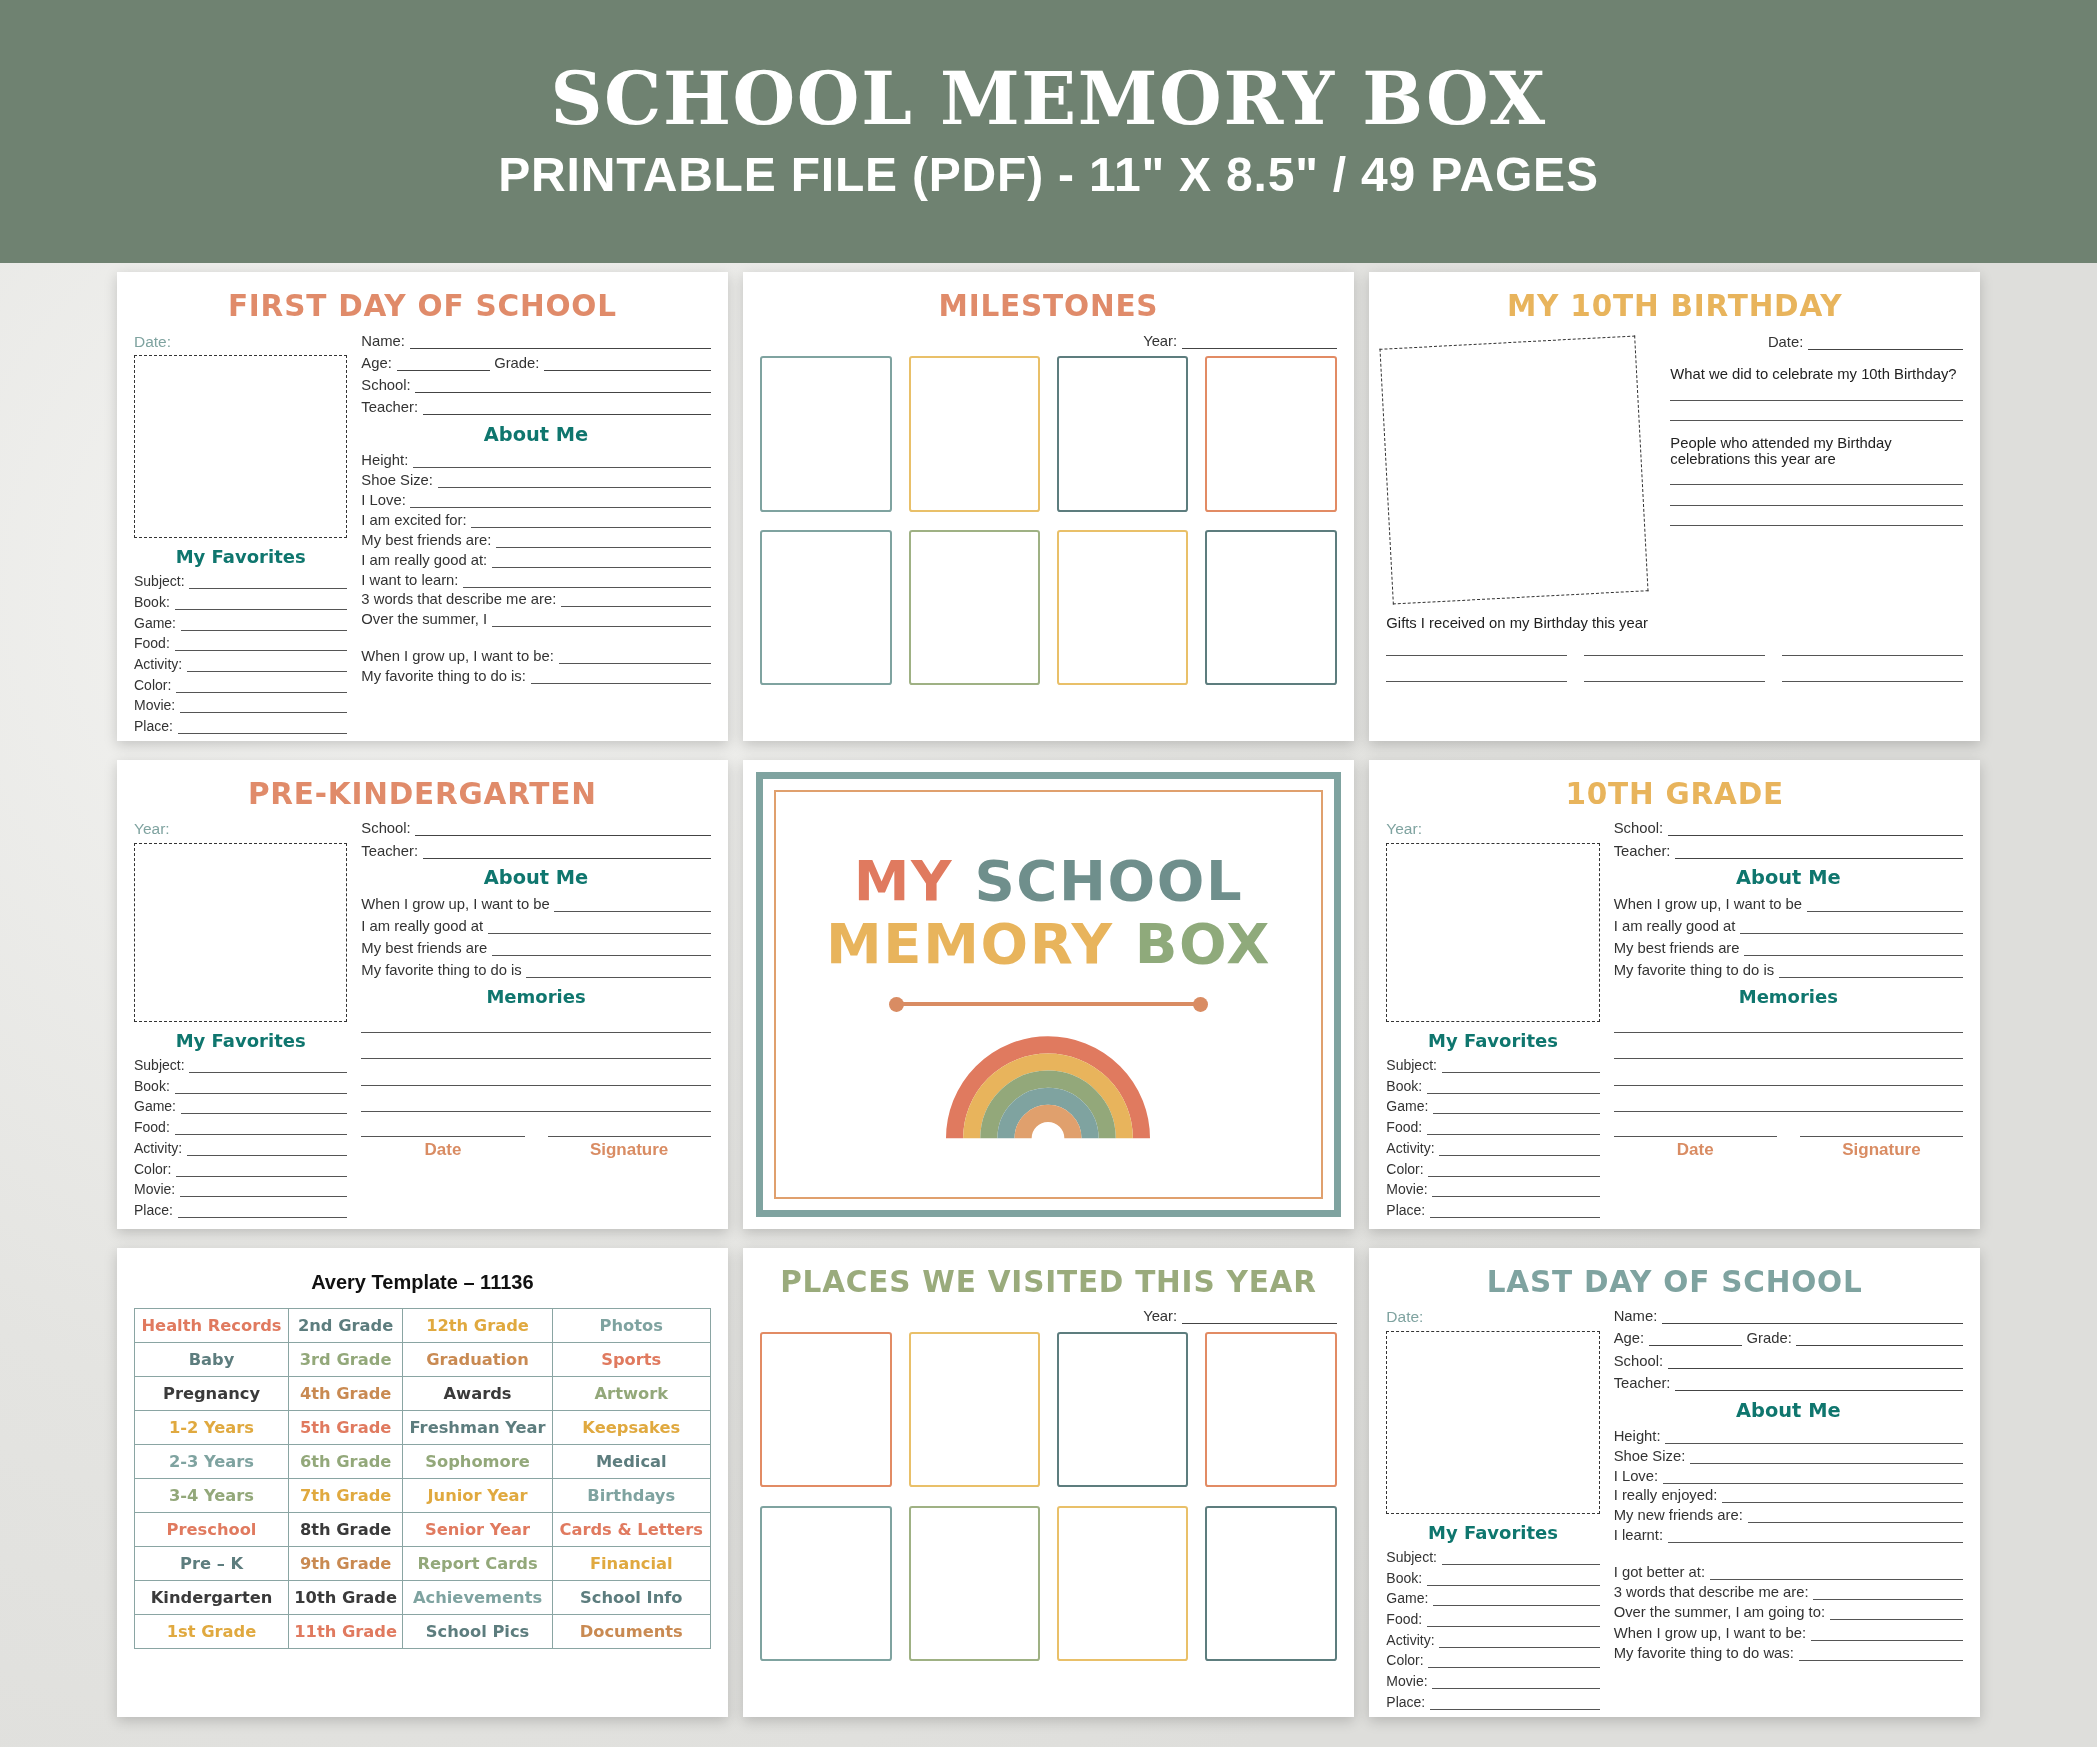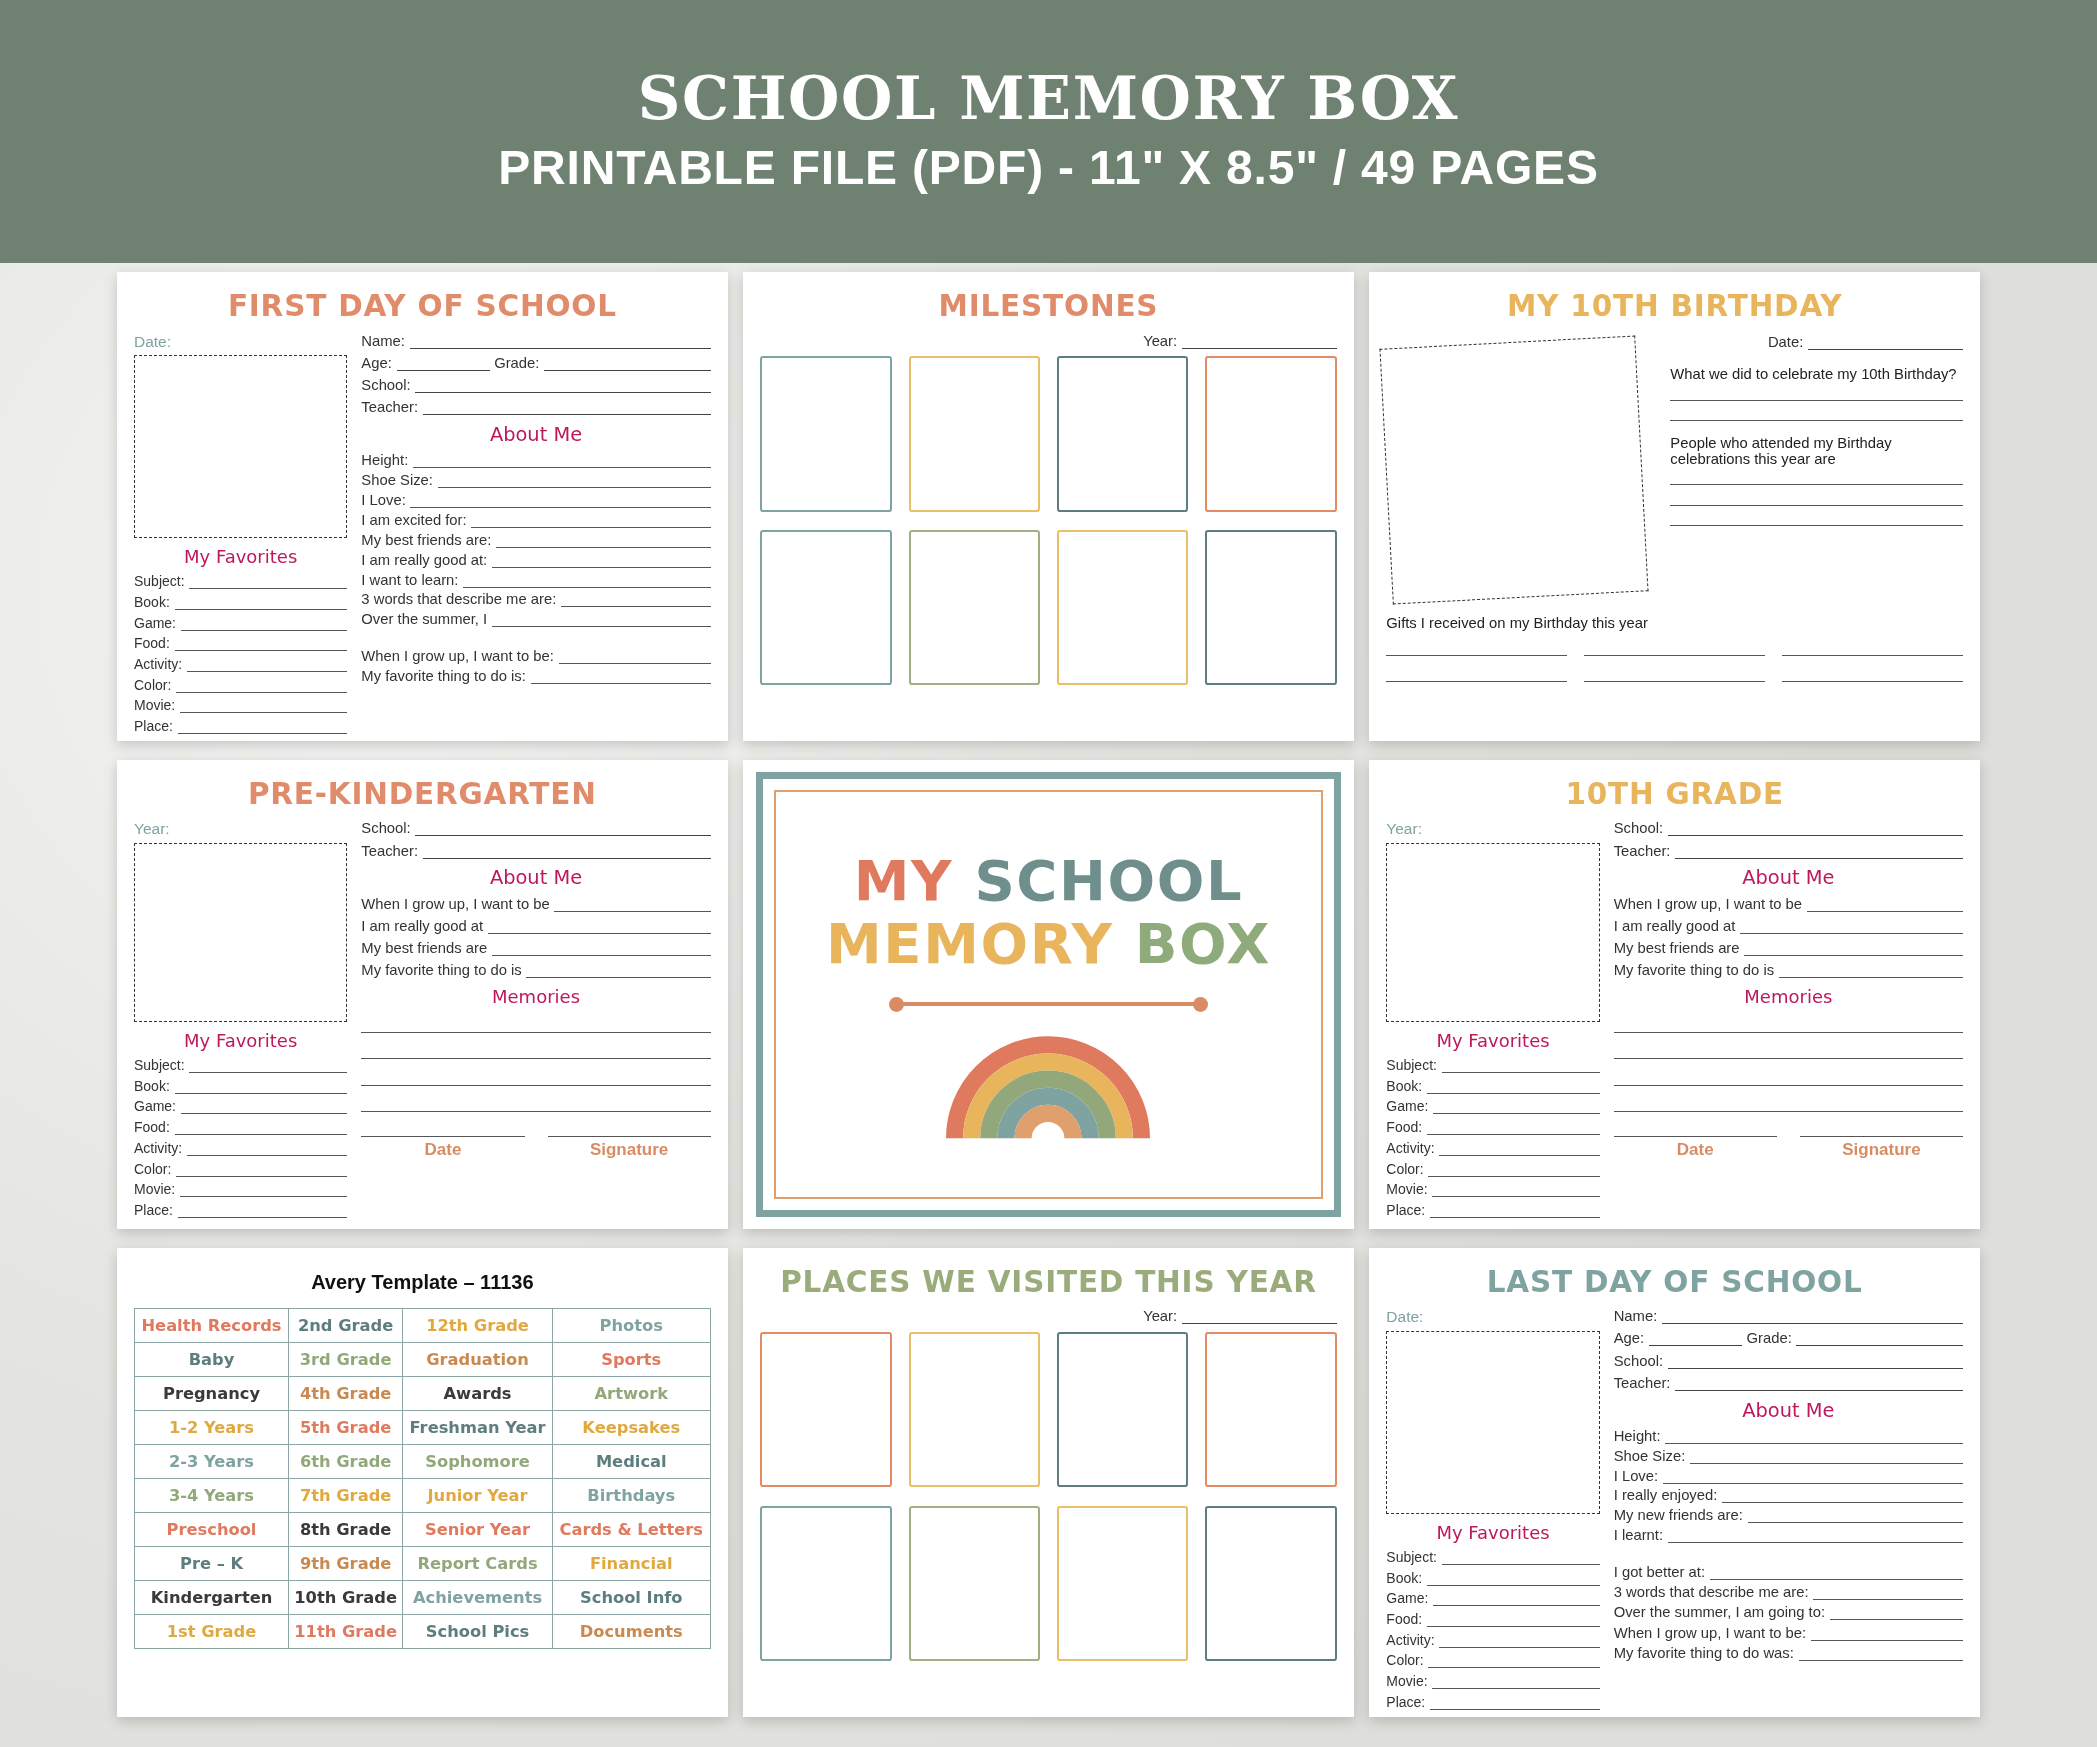--- a/index.html
+++ b/index.html
@@ -16,21 +16,21 @@
     height: 263px;
     display: flex;
     flex-direction: column;
     align-items: center;
     justify-content: center;
     color: #ffffff;
   }
   .banner-title {
     font-family: "DejaVu Serif", serif;
     font-weight: bold;
-    font-size: 59px;
+    font-size: 72px;
     letter-spacing: 1.6px;
     line-height: 1.05;
     text-align: center;
   }
   .banner-sub {
     font-family: "Liberation Sans", sans-serif;
     font-weight: bold;
     font-size: 48px;
     letter-spacing: 0.8px;
     margin-top: 11px;
@@ -70,23 +70,23 @@
     letter-spacing: 0.8px;
     margin: 4.7px 0 9.3px 0;
     white-space: nowrap;
   }
   .t-c1 { color:#e08b6a; }
   .t-c2 { color:#e8b45c; }
   .t-c3 { color:#7fa3a0; }
   .t-c4 { color:#9aab7c; }
   .sect {
     text-align:center;
-    color:#be185d;
+    color:#0f766e;
     font-size:19.4px;
-    font-weight:normal;
+    font-weight:bold;
     margin: 7.8px 0 6.2px 0;
     font-family:"DejaVu Sans", sans-serif;
   }
   .sect.sm { font-size: 18px; }
   .lbl { color:#7fa3a0; font-size:15.5px; }
   .lbl-o { color:#d98c63; font-size:15.5px; }
 
   
   .row { display:flex; align-items:flex-end; gap:4.7px; margin-bottom: 6.2px; }
   .row .cap { font-size:14.8px; color:#333; white-space:nowrap; }

